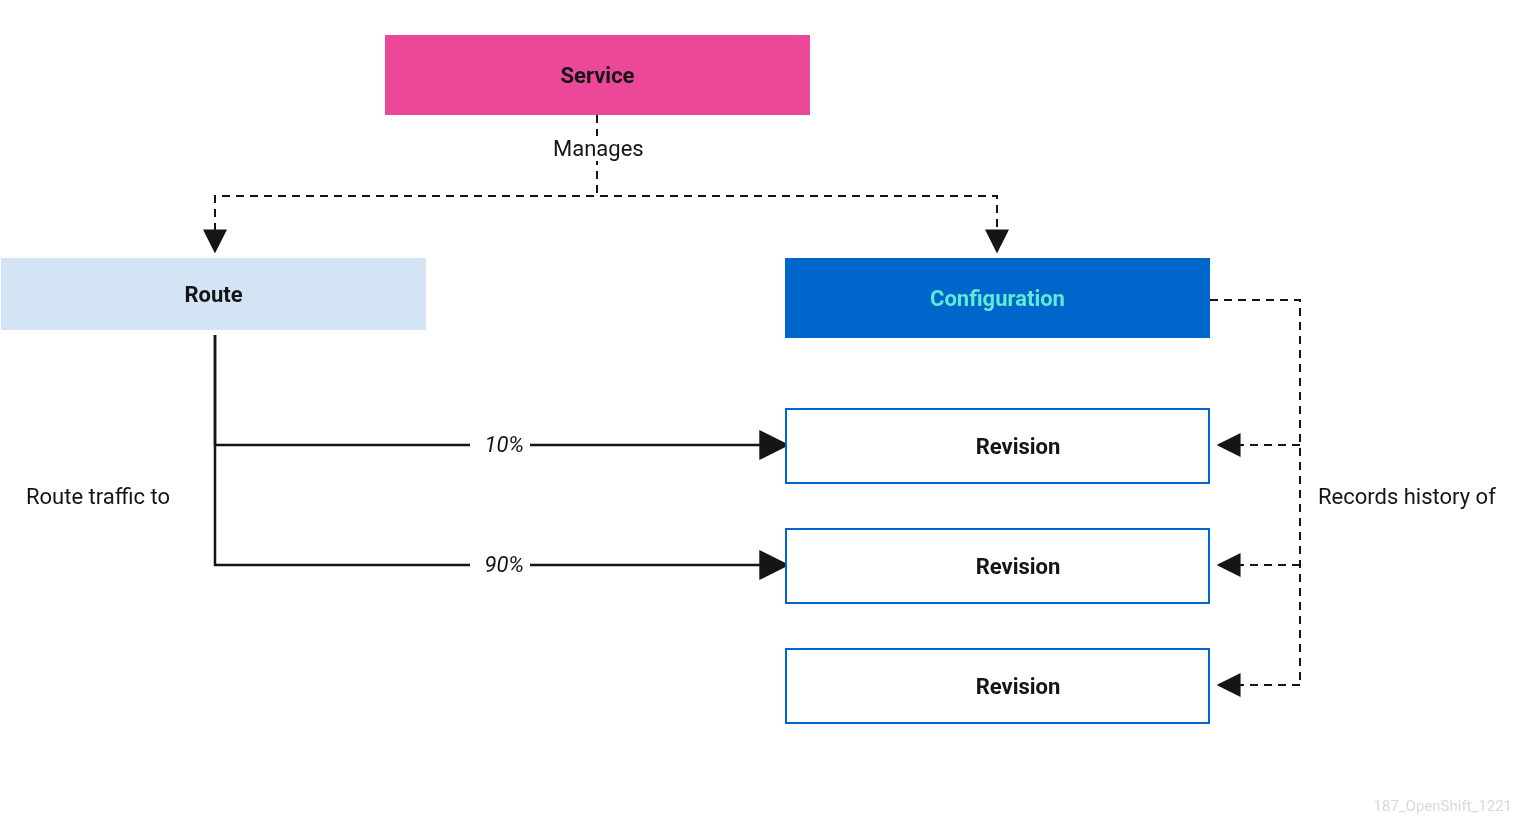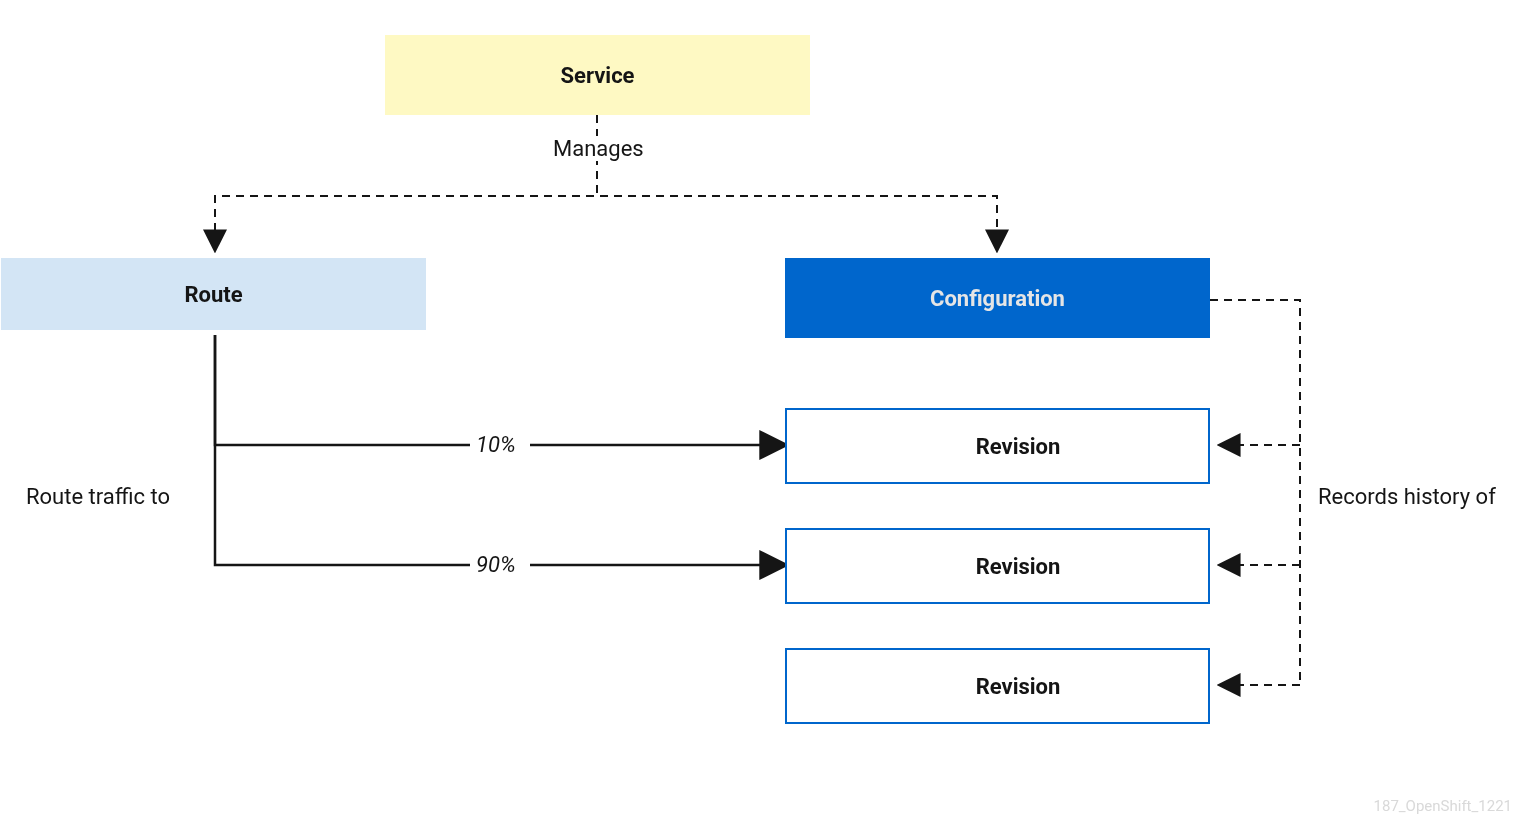--- a/index.html
+++ b/index.html
@@ -13,43 +13,43 @@
     }
     .box {
       position: absolute;
       display: flex;
       align-items: center;
       justify-content: center;
       font-weight: 700;
       font-size: 22px;
     }
     .service-box {
-      background: #fef9c3;
+      background: #ec4899;
       color: #151515;
       justify-content: center;
     }
     .route-box {
       background: #d3e5f5;
       color: #151515;
     }
     .config-box {
       background: #0066cc;
-      color: #e5e5e5;
+      color: #5eead4;
     }
     .revision-box {
       background: #ffffff;
       border: 2px solid #0066cc;
       color: #151515;
       padding-left: 41px;
     }
     .label {
       position: absolute;
       font-size: 22px;
       color: #151515;
-      text-align: left;
+      text-align: right;
       background: #ffffff;
       padding: 0 6px;
     }
     .watermark {
       position: absolute;
       bottom: 8px;
       right: 8px;
       font-size: 15px;
       color: #d9d9d9;
     }

